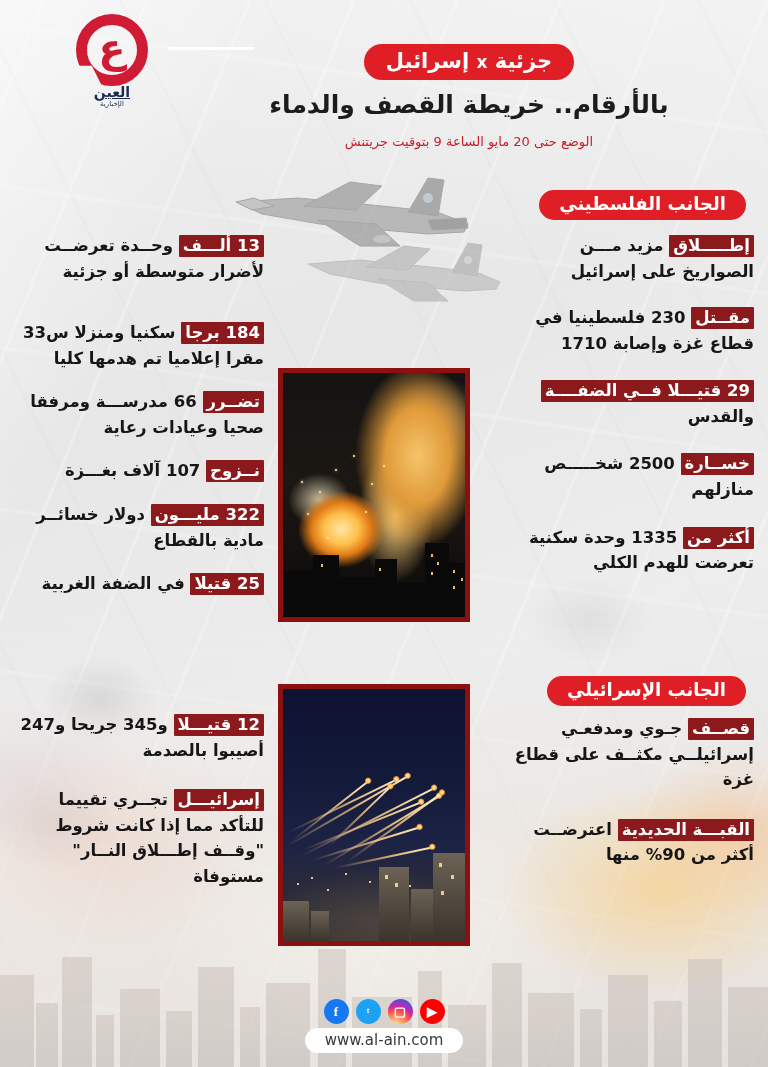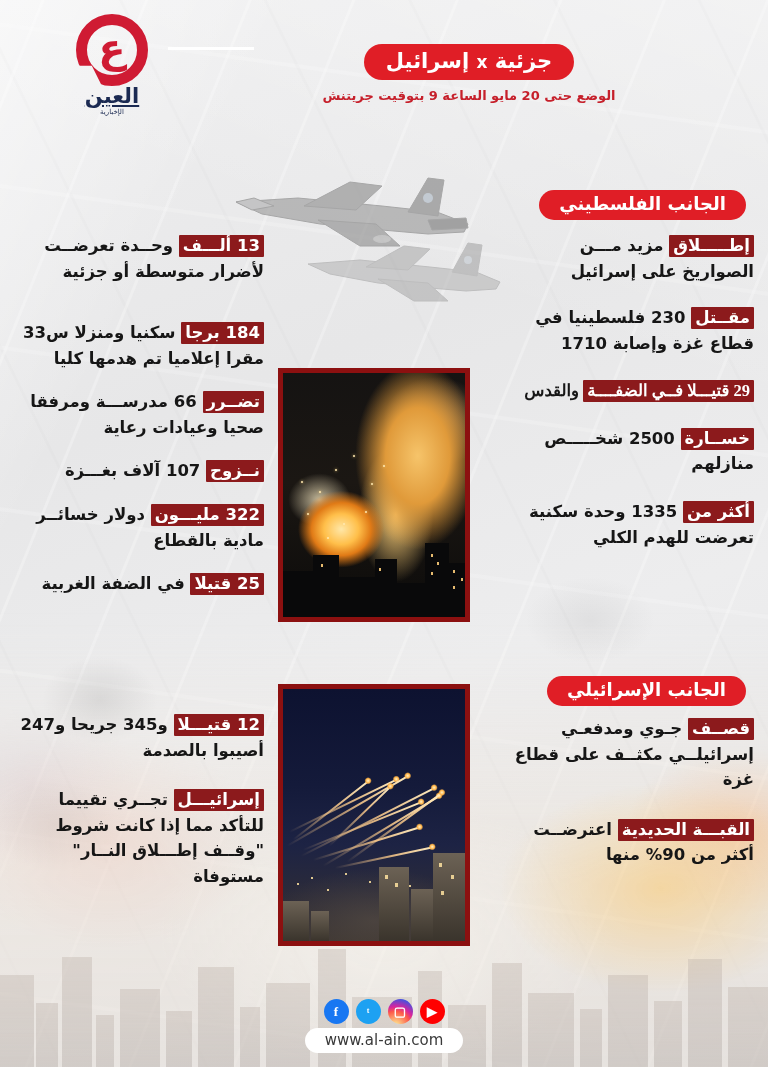--- a/index.html
+++ b/index.html
@@ -93,21 +93,21 @@
   .logo-glyph {
     position: absolute;
     left: 50%; top: 50%;
     transform: translate(-50%,-54%);
     font-size: 40px;
     font-weight: 700;
     color: #cf1b33;
     line-height: 1;
   }
   .logo-word {
-    font-size: 21px; font-weight: 700; color: #1b2a52;
+    font-size: 14px; font-weight: 700; color: #1b2a52;
     letter-spacing: -.5px; margin-top: -2px; text-decoration: underline;
   }
   .logo-sub { font-size: 7px; color: #1b2a52; letter-spacing: .5px; }
 
   .logo-rule {
     position:absolute; left: 168px; top: 47px;
     width: 86px; height: 3px; background: #ffffff;
   }
 
   .headline-wrap {
@@ -127,23 +127,23 @@
   }
   .pill-main .x { font-size: 17px; }
   .subhead {
     margin-top: 10px;
     font-size: 25px;
     font-weight: 700;
     color: #1c1c1c;
     letter-spacing: -.3px;
   }
   .timestamp {
-    margin-top: 8px;
+    margin-top: 15px;
     font-size: 13px;
-    font-weight: 700;
+    font-weight: 400;
     color: #c6202b;
   }
 
   
   .sec-badge {
     position: absolute;
     background: #e01e26;
     color: #fff;
     font-size: 18px;
     font-weight: 700;
@@ -311,20 +311,21 @@
     <div class="logo-sub">الإخبارية</div>
   </div>
   <div class="logo-rule"></div>
 
   <div class="headline-wrap">
     <div class="pill-main">
       <span>جزئية</span>
       <span class="x">x</span>
       <span>إسرائيل</span>
     </div>
+    <div class="subhead">بالأرقام.. خريطة القصف والدماء</div>
     <div class="timestamp">الوضع حتى 20 مايو الساعة 9 بتوقيت جريتنش</div>
   </div>
 
   <div class="jets">
     <div class="jet" style="left:0px;top:0px;">
       <svg width="240" height="92" viewBox="0 0 240 92">
         <g fill="#9a9a9a" stroke="#7d7d7d" stroke-width="1">
           <path d="M4 26 L66 22 L150 30 L205 36 L236 48 L232 56 L196 58 L150 54 L88 48 L30 38 Z"></path>
           <path d="M72 30 L118 6 L150 10 L124 34 Z" fill="#8d8d8d"></path>
           <path d="M86 44 L128 70 L168 70 L144 48 Z" fill="#8d8d8d"></path>
@@ -412,21 +413,21 @@
       <div class="city-win" style="left:112px;bottom:54px;width:3px;height:4px;"></div>
       <div class="city-win" style="left:156px;bottom:74px;width:3px;height:4px;"></div>
       <div class="city-win" style="left:168px;bottom:62px;width:3px;height:4px;"></div>
       <div class="city-win" style="left:158px;bottom:46px;width:3px;height:4px;"></div>
     </div>
   </div>
 
   <div class="col col-right" id="col-pal" style="top:233px;">
       <div class="stat" style="margin-bottom: 21px;"><span class="hl">إطـــــلاق</span><span> مزيد مـــن الصواريخ على إسرائيل</span></div>
       <div class="stat" style="margin-bottom: 22px;"><span class="hl">مقــتل</span><span> 230 فلسطينيا في قطاع غزة وإصابة 1710</span></div>
-      <div class="stat" style="margin-bottom: 22px; font-family: Liberation Serif, serif;"><span class="hl">29 قتيـــلا فــي الضفــــة</span><span> والقدس</span></div>
+      <div class="stat" style="margin-bottom: 22px;"><span class="hl">29 قتيـــلا فــي الضفــــة</span><span> والقدس</span></div>
       <div class="stat" style="margin-bottom: 22px;"><span class="hl">خســارة</span><span> 2500 شخـــــص منازلهم</span></div>
       <div class="stat" style="margin-bottom: 22px;"><span class="hl">أكثر من</span><span> 1335 وحدة سكنية تعرضت للهدم الكلي</span></div>
     </div>
   <div class="col col-left" id="col-pal-damage" style="top:233px;">
       <div class="stat" style="margin-bottom: 18px;"><span class="hl">13 ألـــف</span><span> وحــدة تعرضــت لأضرار متوسطة أو جزئية</span></div>
       <div class="stat" style="margin-bottom: 18px; margin-top: 36px;"><span class="hl">184 برجا</span><span> سكنيا ومنزلا س33 مقرا إعلاميا تم هدمها كليا</span></div>
       <div class="stat" style="margin-bottom: 18px;"><span class="hl">تضــرر</span><span> 66 مدرســـة ومرفقا صحيا وعيادات رعاية</span></div>
       <div class="stat" style="margin-bottom: 18px;"><span class="hl">نــزوح</span><span> 107 آلاف بغـــزة</span></div>
       <div class="stat" style="margin-bottom: 18px;"><span class="hl">322 مليـــون</span><span> دولار خسائــر مادية بالقطاع</span></div>
       <div class="stat" style="margin-bottom: 18px;"><span class="hl">25 قتيلا</span><span> في الضفة الغربية</span></div>

